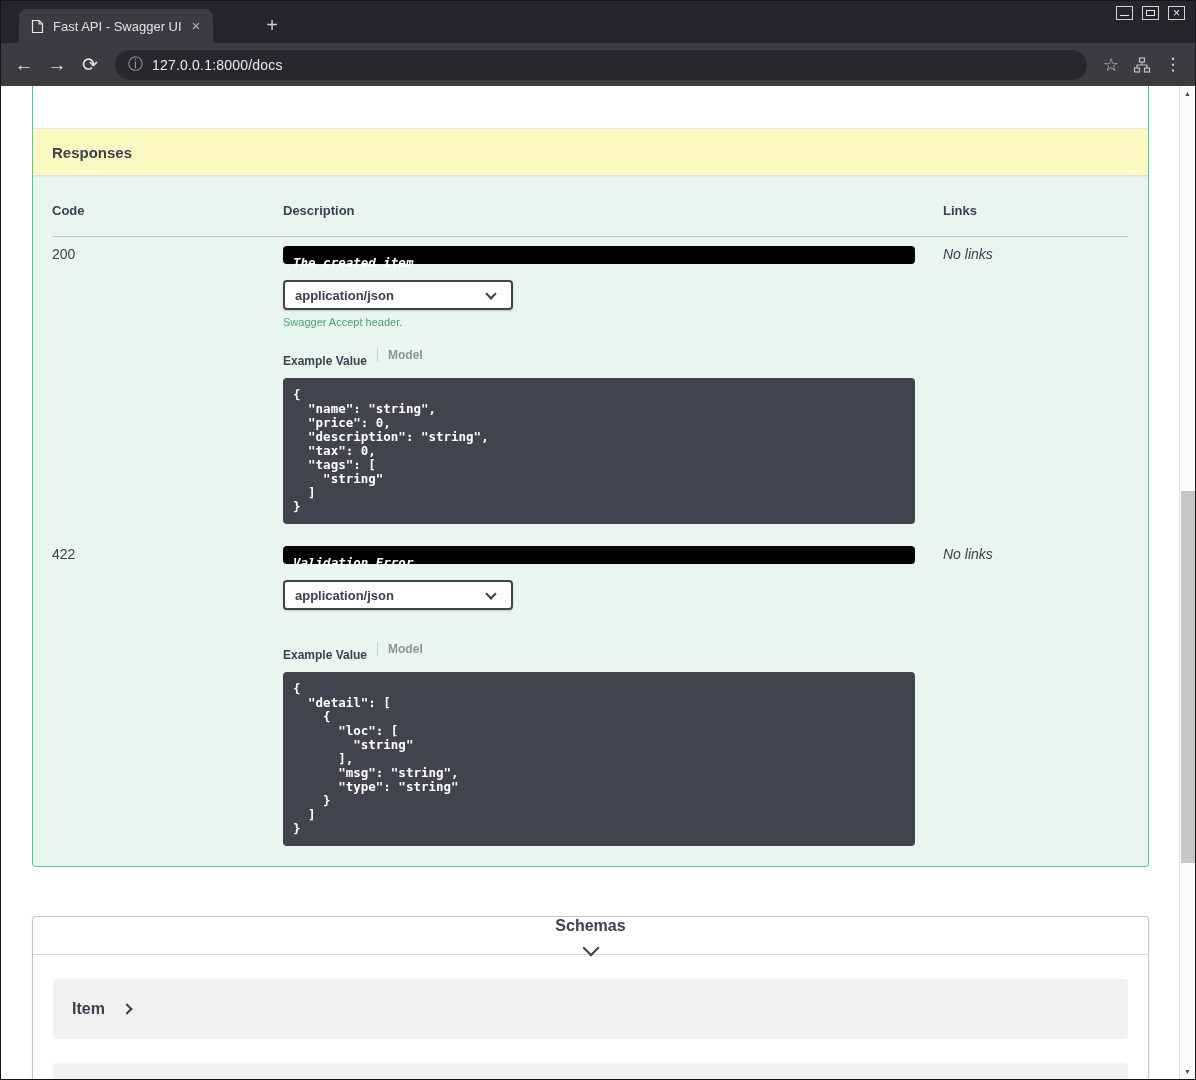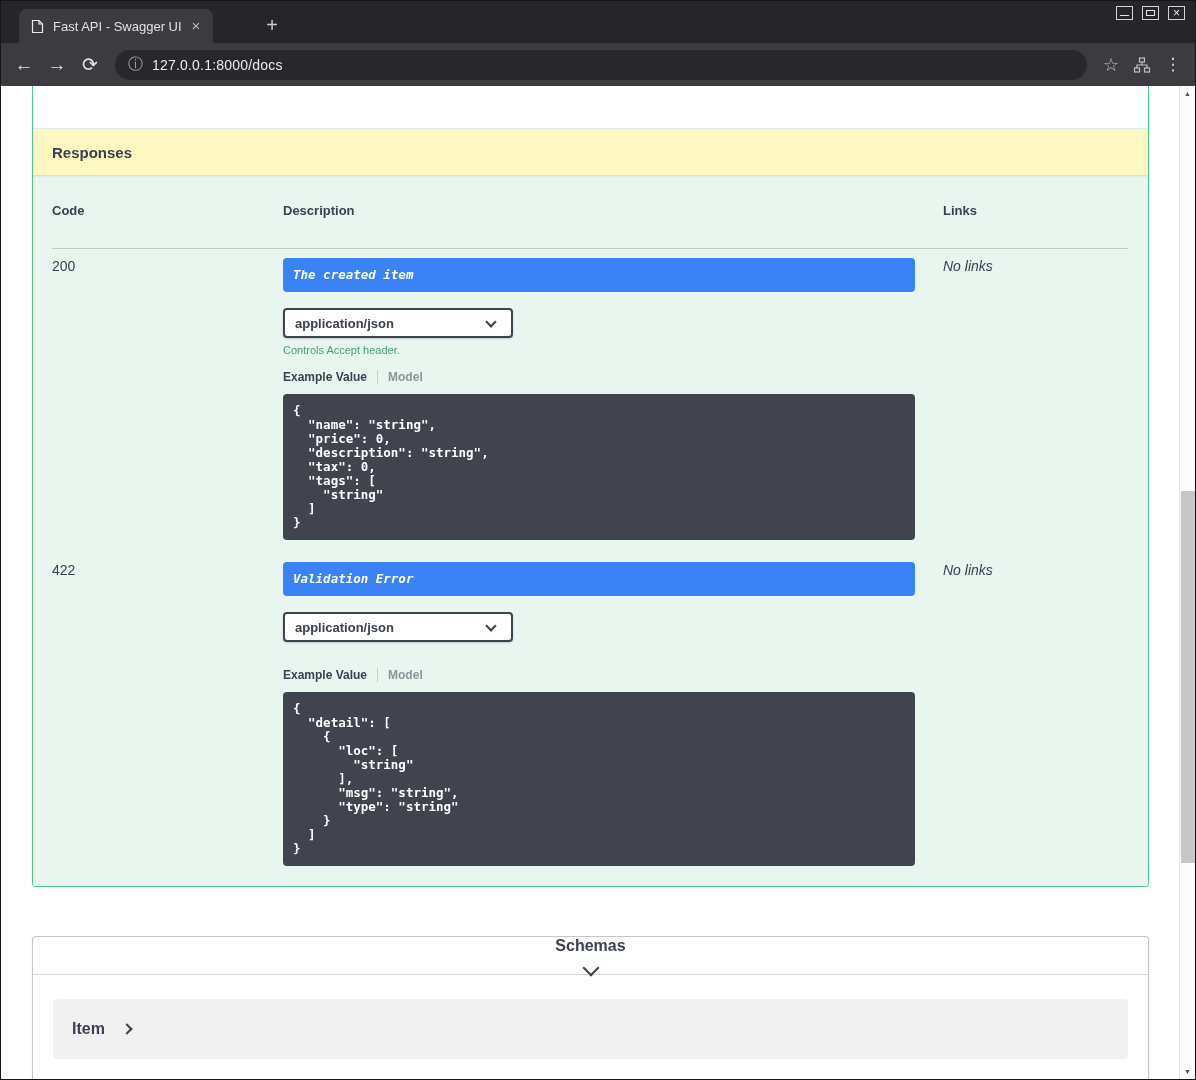--- a/index.html
+++ b/index.html
@@ -49,54 +49,54 @@
   }
   .opblock-top { height:42px; background:#fff; }
   .section-header {
     height:47px; background:#fef9c3; border-top:1px solid #e1ece6;
     box-shadow:0 1px 2px rgba(0,0,0,.12);
     display:flex; align-items:center; padding-left:19px; position:relative; z-index:2;
   }
   .section-title { font-size:15px; font-weight:700; color:#3b4151; }
 
   .resp-table { background:#e9f6ef; padding:28px 20px 20px 19px; }
-  .thead { display:flex; padding-bottom:30px; border-bottom:1px solid #bccdc4; }
+  .thead { display:flex; padding-bottom:18px; border-bottom:1px solid #bccdc4; }
   .th { font-size:13px; font-weight:700; color:#3b4151; }
   .col-code { width:231px; }
   .col-desc { width:660px; }
   .col-links { flex:1; }
 
   .rrow { display:flex; padding-top:9px; }
   .rrow.first { padding-bottom:13px; }
   .cell-code { width:231px; font-size:14px; color:#3b4151; }
   .cell-desc { width:660px; display:flex; flex-direction:column; }
   .cell-links { flex:1; font-size:14px; font-style:italic; color:#3b4151; }
 
   .desc-box {
-    width:632px; height:34px; background:#3b82f6; border-radius:4px;
+    width:632px; height:18px; background:#000000; border-radius:4px;
     color:#fff; font-family:"DejaVu Sans Mono", monospace;
     font-style:italic; font-weight:700; font-size:12.5px;
     line-height:34px; padding-left:10px;
   }
   .media-select {
     margin-top:16px; width:230px; height:30px; background:#fff;
     border:2px solid #41444e; border-radius:4px; position:relative;
     display:flex; align-items:center; padding-left:10px;
     font-size:13px; font-weight:700; color:#3b4151;
     box-shadow:0 1px 2px rgba(0,0,0,.18);
   }
   .chev-down-sm {
     position:absolute; right:16px; top:8px; width:8px; height:8px;
     border-right:2px solid #3b4151; border-bottom:2px solid #3b4151;
     transform:rotate(45deg);
   }
   .controls-note { margin-top:6px; font-size:11px; color:#49a078; }
   .tabs { display:flex; align-items:center; margin-top:26px; }
   .tabs.with-note { margin-top:14px; }
-  .tab-example { font-size:12px; font-weight:700; color:#3b4151; }
+  .tab-example { font-size:12px; font-weight:700; color:#3b4151;margin-top:12px; }
   .tabs-divider { width:1px; height:14px; background:#c6ccd2; margin:0 10px; }
   .tab-model { font-size:12px; font-weight:700; color:#8f949a; }
   .code-pre {
     margin:10px 0 0; width:632px; background:#41444e; border-radius:4px;
     padding:10px; color:#fff; font-family:"DejaVu Sans Mono", monospace;
     font-size:12.5px; font-weight:600; line-height:14px; white-space:pre;
   }
 
   
   .schemas {
@@ -212,21 +212,21 @@
         </div>
 
         <div class="rrow first">
           <div class="cell-code">200</div>
           <div class="cell-desc">
             <div class="desc-box">The created item</div>
             <div class="media-select">
               <span>application/json</span>
               <span class="chev-down-sm"></span>
             </div>
-            <div class="controls-note">Controls Accept header.</div>
+            <div class="controls-note">Swagger Accept header.</div>
             <div class="tabs with-note">
               <span class="tab-example">Example Value</span>
               <span class="tabs-divider"></span>
               <span class="tab-model">Model</span>
             </div>
             <pre class="code-pre">{
   "name": "string",
   "price": 0,
   "description": "string",
   "tax": 0,

